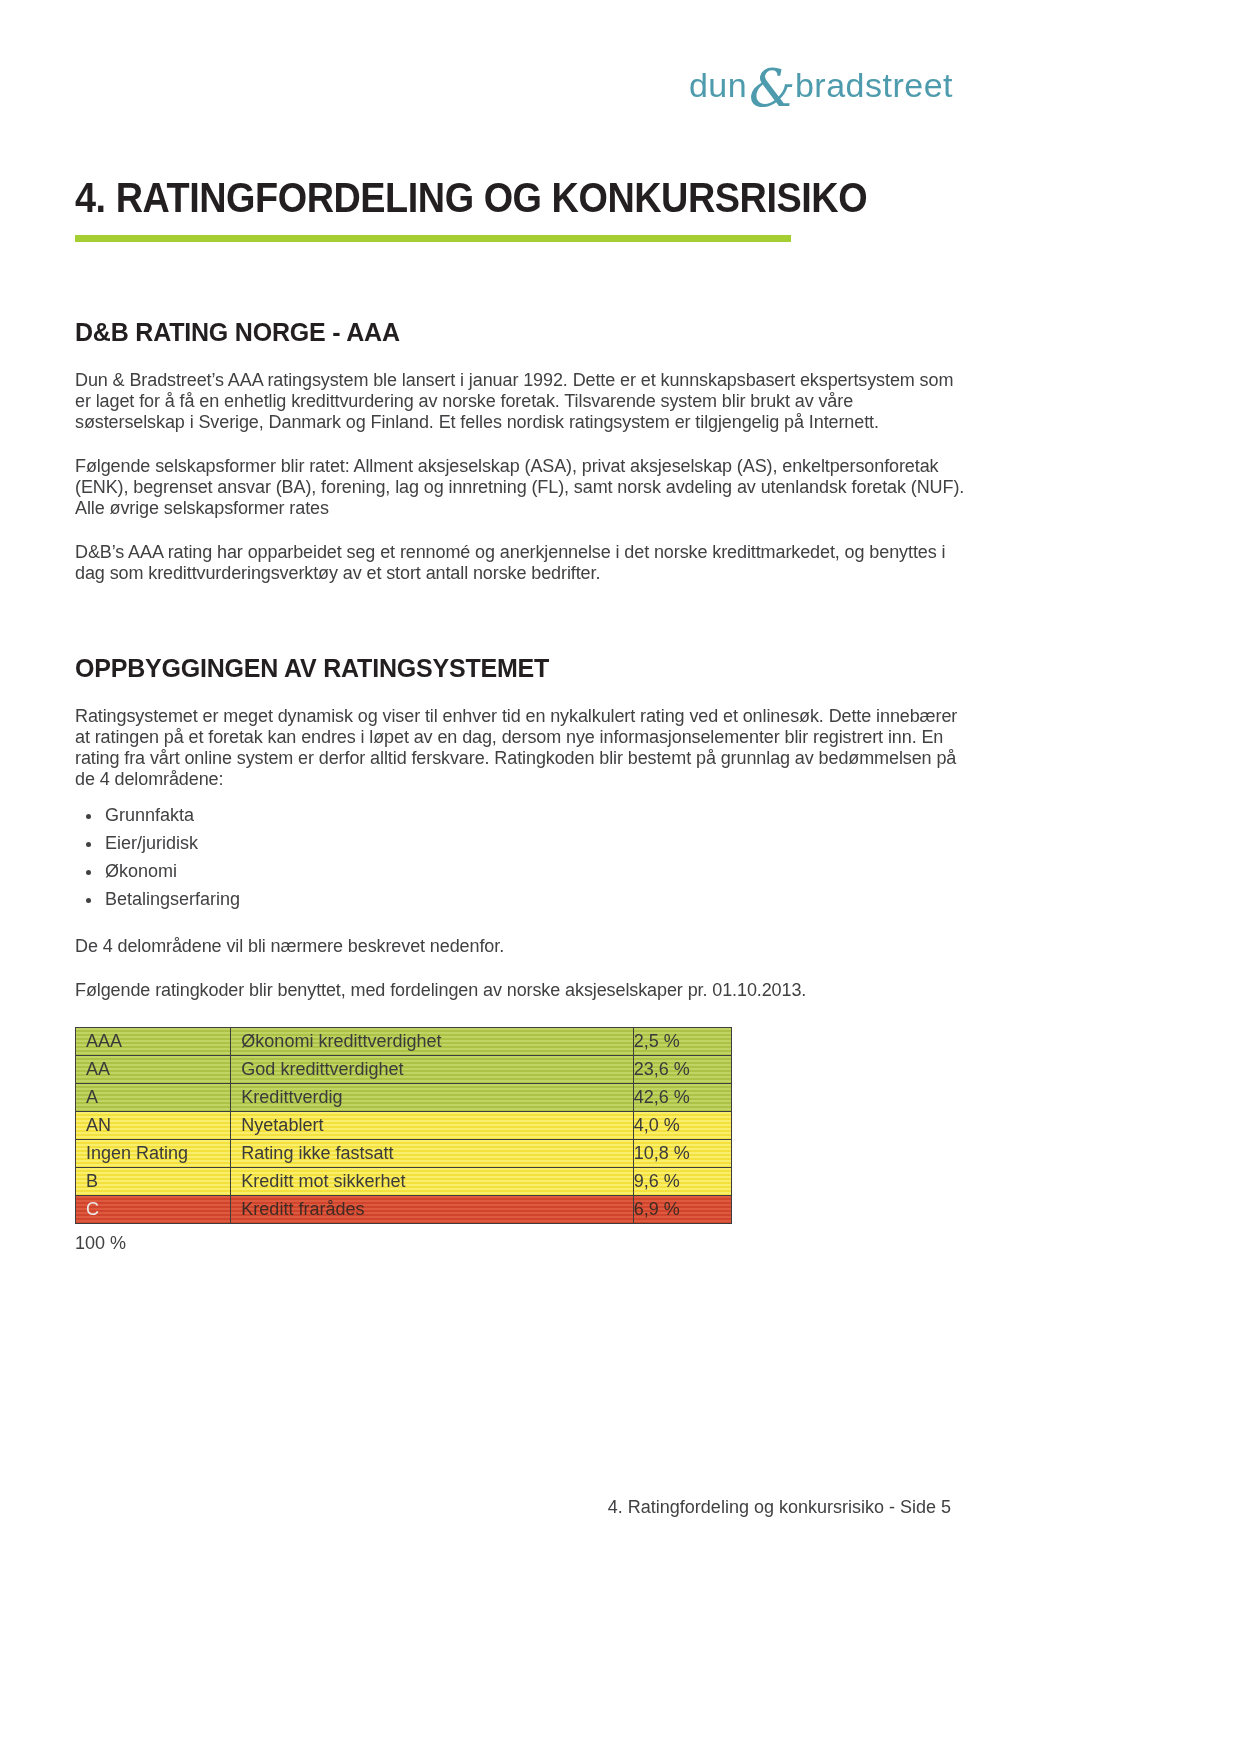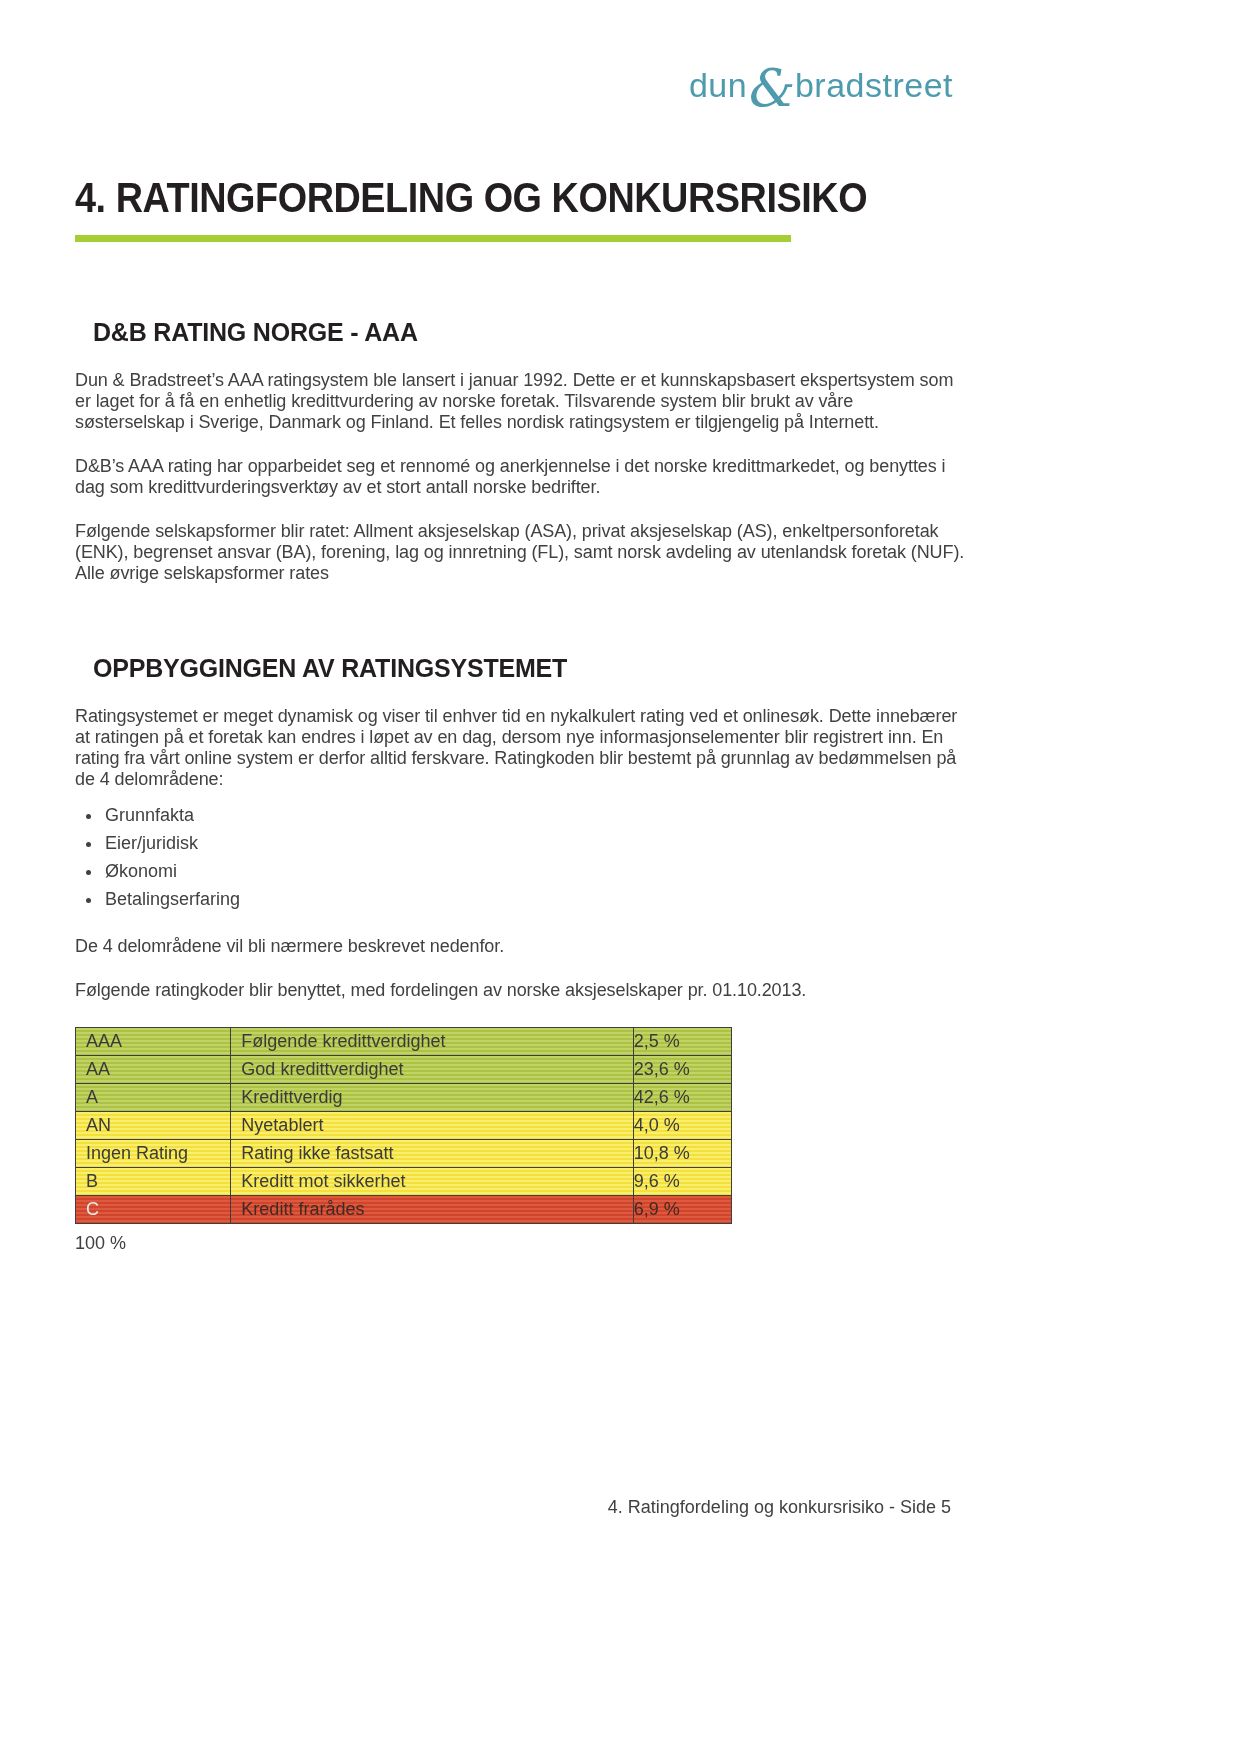--- a/index.html
+++ b/index.html
@@ -56,21 +56,21 @@
   }
   .title-rule {
     margin-top: 13px;
     width: 716px;
     height: 7px;
     background: #a5ce32;
   }
 
   
   .section-heading {
-    margin: 18px;
+    margin: 0;
     margin-top: 76px;
     font-size: 25px;
     font-weight: bold;
     color: #231f20;
     letter-spacing: -0.2px;
   }
   .section-heading.second { margin-top: 70px; }
 
   
   .body-par {
@@ -154,40 +154,40 @@
 
     <div class="logo">
       <span class="word">dun</span><span class="amp">&amp;</span><span class="word">bradstreet</span>
     </div>
 
     <h1 class="page-title">4. RATINGFORDELING OG KONKURSRISIKO</h1>
     <div class="title-rule"></div>
 
     <h2 class="section-heading">D&amp;B RATING NORGE - AAA</h2>
     <p class="body-par">Dun &amp; Bradstreet’s AAA ratingsystem ble lansert i januar 1992. Dette er et kunnskapsbasert ekspertsystem som er laget for å få en enhetlig kredittvurdering av norske foretak. Tilsvarende system blir brukt av våre søsterselskap i Sverige, Danmark og Finland. Et felles nordisk ratingsystem er tilgjengelig på Internett.</p>
+    <p class="body-par">Følgende selskapsformer blir ratet: Allment aksjeselskap (ASA), privat aksjeselskap (AS), enkeltpersonforetak (ENK), begrenset ansvar (BA), forening, lag og innretning (FL), samt norsk avdeling av utenlandsk foretak (NUF). Alle øvrige selskapsformer rates</p>
     <p class="body-par">D&amp;B’s AAA rating har opparbeidet seg et rennomé og anerkjennelse i det norske kredittmarkedet, og benyttes i dag som kredittvurderingsverktøy av et stort antall norske bedrifter.</p>
-    <p class="body-par">Følgende selskapsformer blir ratet: Allment aksjeselskap (ASA), privat aksjeselskap (AS), enkeltpersonforetak (ENK), begrenset ansvar (BA), forening, lag og innretning (FL), samt norsk avdeling av utenlandsk foretak (NUF). Alle øvrige selskapsformer rates</p>
 
     <h2 class="section-heading second">OPPBYGGINGEN AV RATINGSYSTEMET</h2>
     <p class="body-par">Ratingsystemet er meget dynamisk og viser til enhver tid en nykalkulert rating ved et onlinesøk. Dette innebærer at ratingen på et foretak kan endres i løpet av en dag, dersom nye informasjonselementer blir registrert inn. En rating fra vårt online system er derfor alltid ferskvare. Ratingkoden blir bestemt på grunnlag av bedømmelsen på de 4 delområdene:</p>
 
     <ul class="subareas">
         <li>Grunnfakta</li>
         <li>Eier/juridisk</li>
         <li>Økonomi</li>
         <li>Betalingserfaring</li>
       </ul>
 
     <p class="body-par">De 4 delområdene vil bli nærmere beskrevet nedenfor.</p>
     <p class="body-par">Følgende ratingkoder blir benyttet, med fordelingen av norske aksjeselskaper pr. 01.10.2013.</p>
 
     <div class="rating-table">
         <div class="trow green">
           <div class="tcell code">AAA</div>
-          <div class="tcell desc">Følgende kredittverdighet</div>
+          <div class="tcell desc">Økonomi kredittverdighet</div>
           <div class="tcell pct">2,5 %</div>
         </div>
         <div class="trow green">
           <div class="tcell code">AA</div>
           <div class="tcell desc">God kredittverdighet</div>
           <div class="tcell pct">23,6 %</div>
         </div>
         <div class="trow green">
           <div class="tcell code">A</div>
           <div class="tcell desc">Kredittverdig</div>

